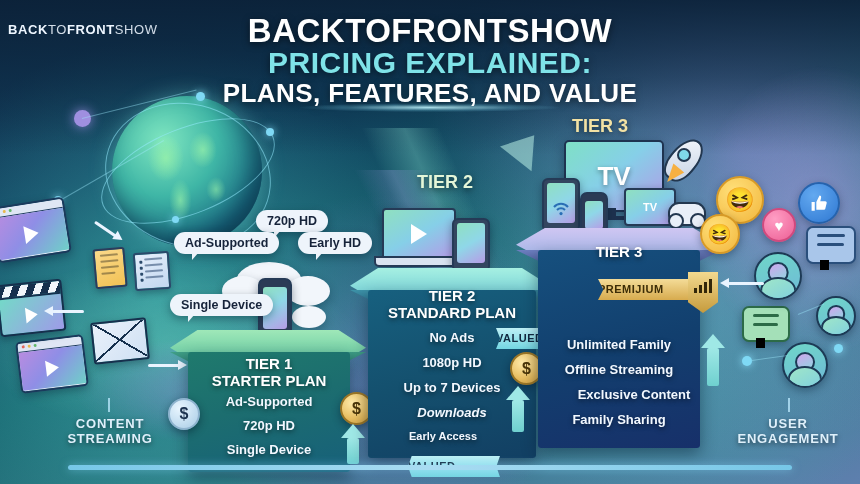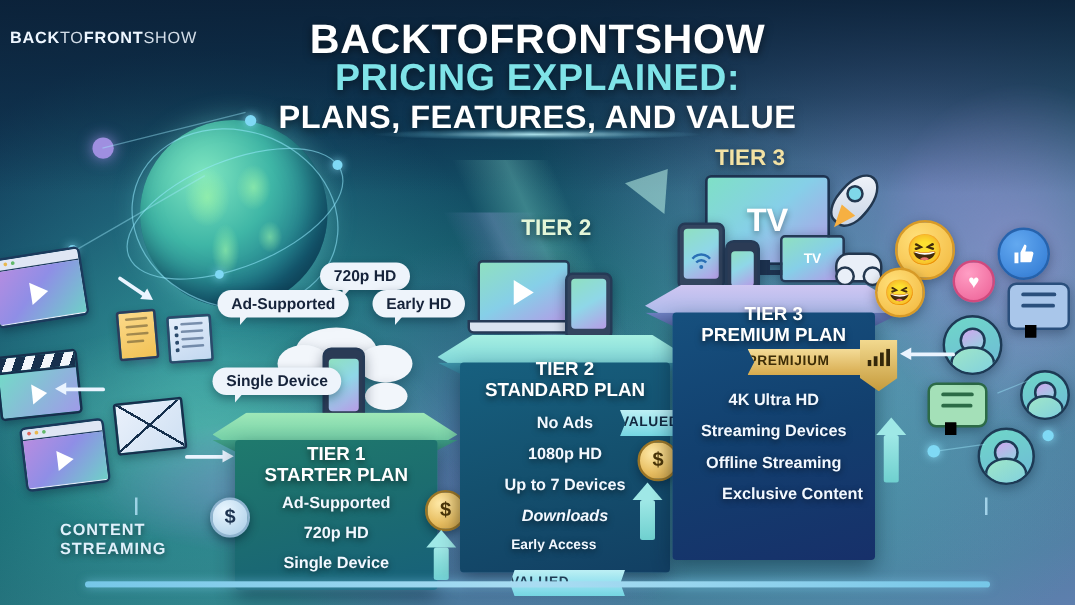--- a/index.html
+++ b/index.html
@@ -173,21 +173,21 @@
   .chat:after{content:"";position:absolute;bottom:-8px;left:12px;width:0;height:0;border-style:solid;
     border-width:10px 9px 0 0;}
   .avatar{position:absolute;border-radius:50%;border:2.5px solid #1d3a55;overflow:hidden;
     background:linear-gradient(160deg,#6fd7c8,#6fb9d8);box-shadow:0 3px 9px rgba(0,20,40,.35);}
   .avatar .hd{position:absolute;left:50%;transform:translateX(-50%);top:19%;width:38%;height:38%;
     border-radius:50%;background:linear-gradient(150deg,#cfa6ee,#8fd6e0);border:2px solid #1d3a55;}
   .avatar .bd{position:absolute;left:50%;transform:translateX(-50%);bottom:-14%;width:72%;height:52%;
     border-radius:50% 50% 0 0;background:linear-gradient(150deg,#9fe6c8,#7fcfe0);border:2px solid #1d3a55;}
 
   
-  .flabel{position:absolute;text-align:left;color:#dff0fb;font-weight:700;font-size:13px;
+  .flabel{position:absolute;text-align:center;color:#dff0fb;font-weight:700;font-size:13px;
     letter-spacing:.8px;line-height:1.18;text-shadow:0 2px 5px rgba(0,0,0,.5);}
   .tick{position:absolute;width:2px;background:rgba(190,235,255,.75);}
   .baseline{position:absolute;left:68px;bottom:14px;width:724px;height:5px;border-radius:3px;
     background:linear-gradient(90deg,#76c7e8,#a9dcf2 50%,#76c7e8);box-shadow:0 0 8px rgba(140,220,255,.5);}
   .tierTag{position:absolute;width:100%;text-align:center;font-weight:700;
     text-shadow:0 2px 6px rgba(0,0,0,.55);}
   .swoosh{position:absolute;border-radius:50%;filter:blur(0.4px);}
 </style>
 </head>
 <body>
@@ -408,40 +408,39 @@
        clip-path:polygon(14% 0,86% 0,100% 52%,86% 100%,14% 100%,0 52%);"></div>
   <div class="abs" style="left:516px;top:250px;width:206px;height:14px;background:linear-gradient(180deg,#6d7fc0,#4f5f9c);
        clip-path:polygon(0 0,100% 0,86% 100%,14% 100%);"></div>
 
   <div class="abs card" style="left:538px;top:250px;width:162px;height:198px;
        background:linear-gradient(165deg,#16507e 0%,#123f6e 50%,#17306a 100%);
        box-shadow:0 6px 16px rgba(0,25,45,.45);"></div>
 
   <div class="abs cardTitle" style="left:538px;top:244px;width:162px;font-size:15px;">
     <div>TIER 3</div>
-    <div>PREMIUM PLAN</div>
   </div>
 
   <div class="ribbon gold" style="left:598px;top:279px;width:90px;">PREMIJIUM</div>
   <div class="abs" style="left:688px;top:272px;width:30px;height:34px;
        background:linear-gradient(180deg,#f2d98f,#c69b3c);
        clip-path:polygon(0 0,100% 0,100% 74%,50% 100%,0 74%);
        display:flex;align-items:flex-start;justify-content:center;padding-top:7px;">
     <svg width="18" height="14" viewBox="0 0 18 14">
       <rect x="0" y="9" width="3" height="5" fill="#33270a"></rect>
       <rect x="5" y="6" width="3" height="8" fill="#33270a"></rect>
       <rect x="10" y="3" width="3" height="11" fill="#33270a"></rect>
       <rect x="15" y="0" width="3" height="14" fill="#33270a"></rect>
     </svg>
   </div>
 
-  <div class="abs feat" style="left:538px;top:312px;width:162px;font-size:13px;">4K Ultra HD</div>
-  <div class="abs feat" style="left:538px;top:337px;width:162px;font-size:13px;">Streaming Devices</div>
+  <div class="abs feat" style="left:538px;top:337px;width:162px;font-size:13px;">Unlimited Family</div>
   <div class="abs feat" style="left:538px;top:362px;width:162px;font-size:13px;">Offline Streaming</div>
   <div class="abs feat" style="left:538px;top:387px;width:192px;font-size:13px;">Exclusive Content</div>
+  <div class="abs feat" style="left:538px;top:412px;width:162px;font-size:13px;">Family Sharing</div>
 
 
   <div class="abs upArrow" style="left:700px;top:334px;width:26px;height:52px;">
     <div class="hd"></div>
       <div class="sh" style="height:38px;"></div>
   </div>
 
   <div class="abs emoji" style="left:716px;top:176px;width:44px;height:44px;font-size:24px;">
     <span>😆</span>
   </div>
@@ -484,15 +483,19 @@
     <div class="shaft" style="width:36px;margin-left:8px;"></div>
     <div class="head" style="left:0;border-width:5px 9px 5px 0;border-color:transparent #eaf4ff transparent transparent;"></div>
   </div>
 
   <div class="abs tick" style="left:108px;top:398px;height:14px;"></div>
   <div class="abs flabel" style="left:48px;top:416px;width:124px;">
     <div>CONTENT</div>
     <div>STREAMING</div>
   </div>
   <div class="abs tick" style="left:788px;top:398px;height:14px;"></div>
+  <div class="abs flabel" style="left:722px;top:416px;width:132px;">
+    <div>USER</div>
+    <div>ENGAGEMENT</div>
+  </div>
 
   <div class="baseline"></div>
 </div>
 
 </body></html>

